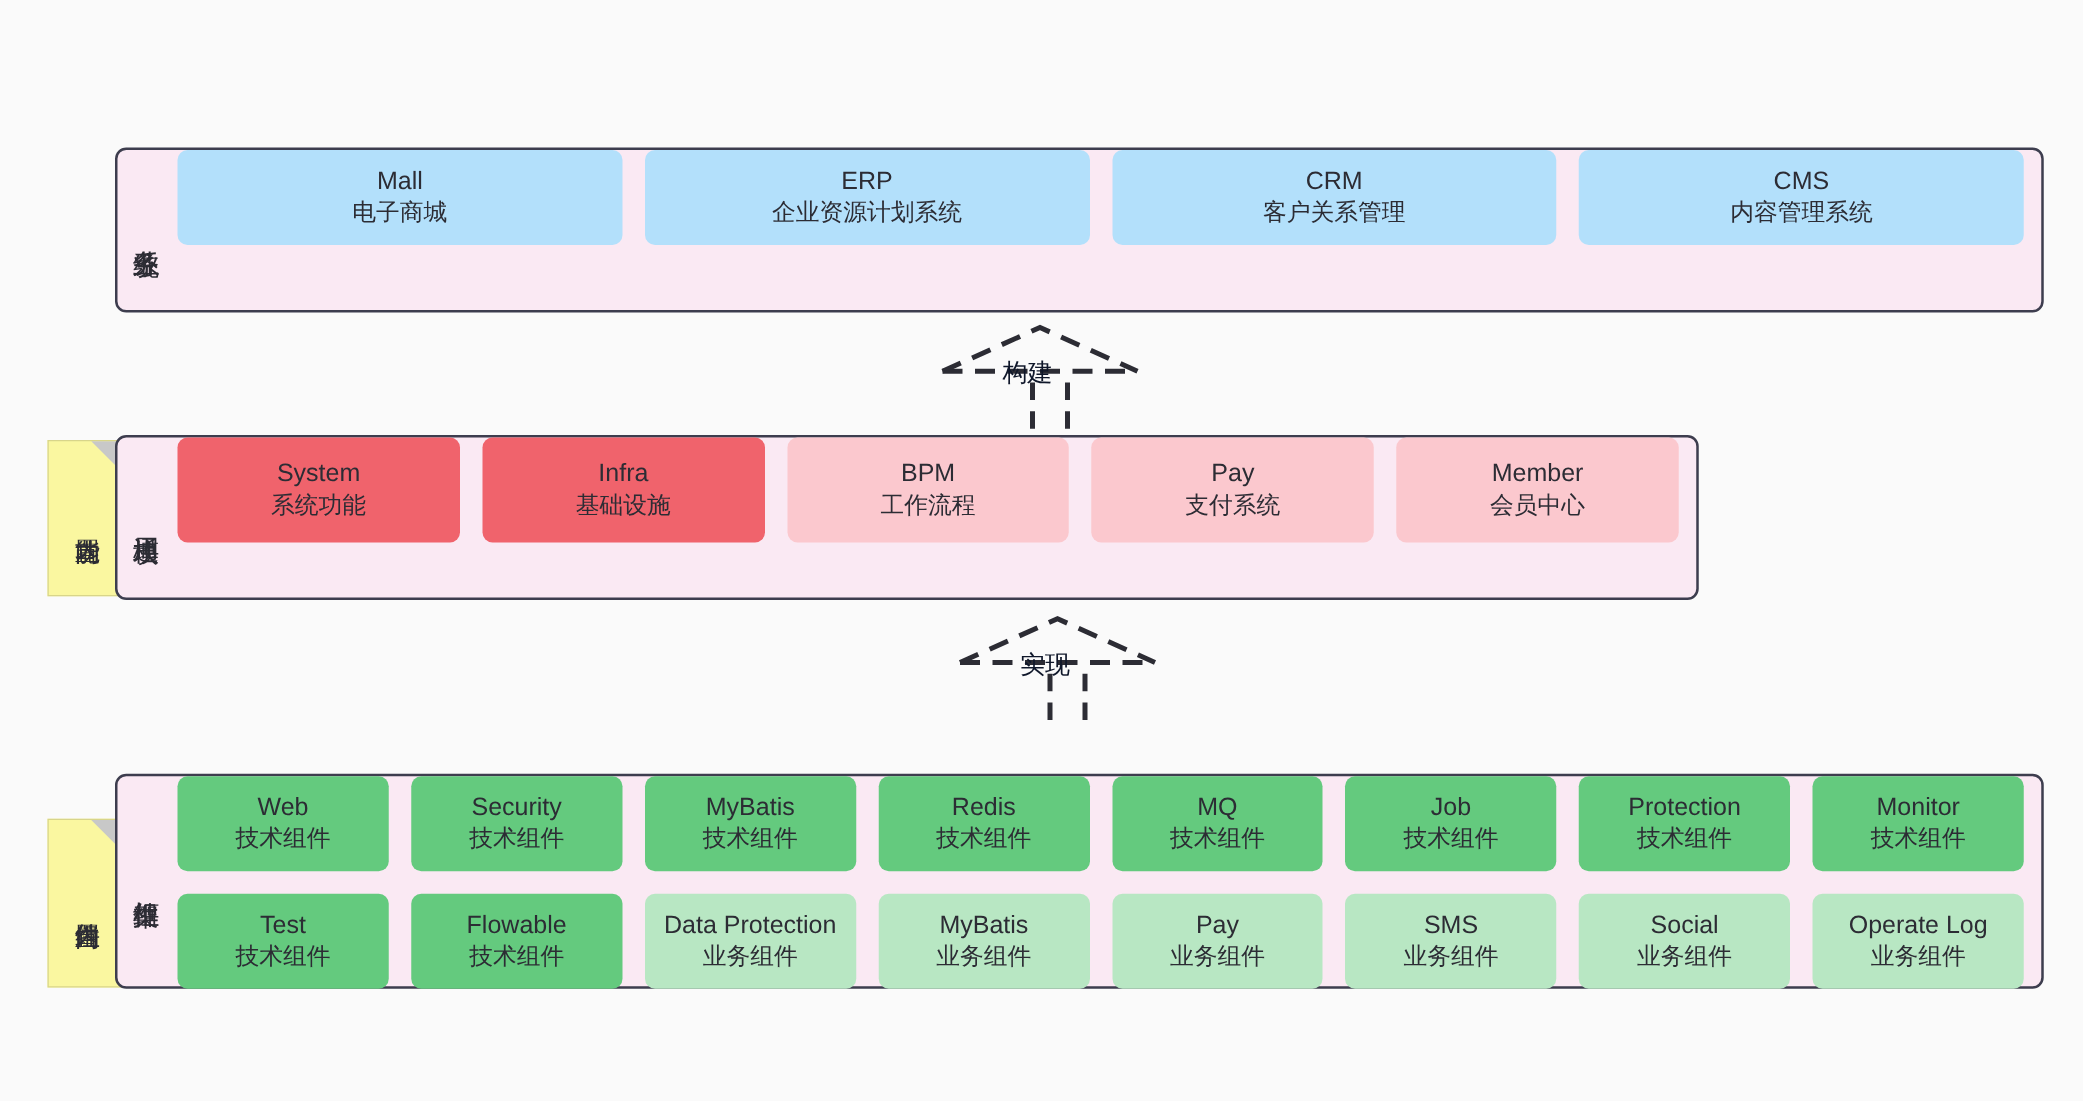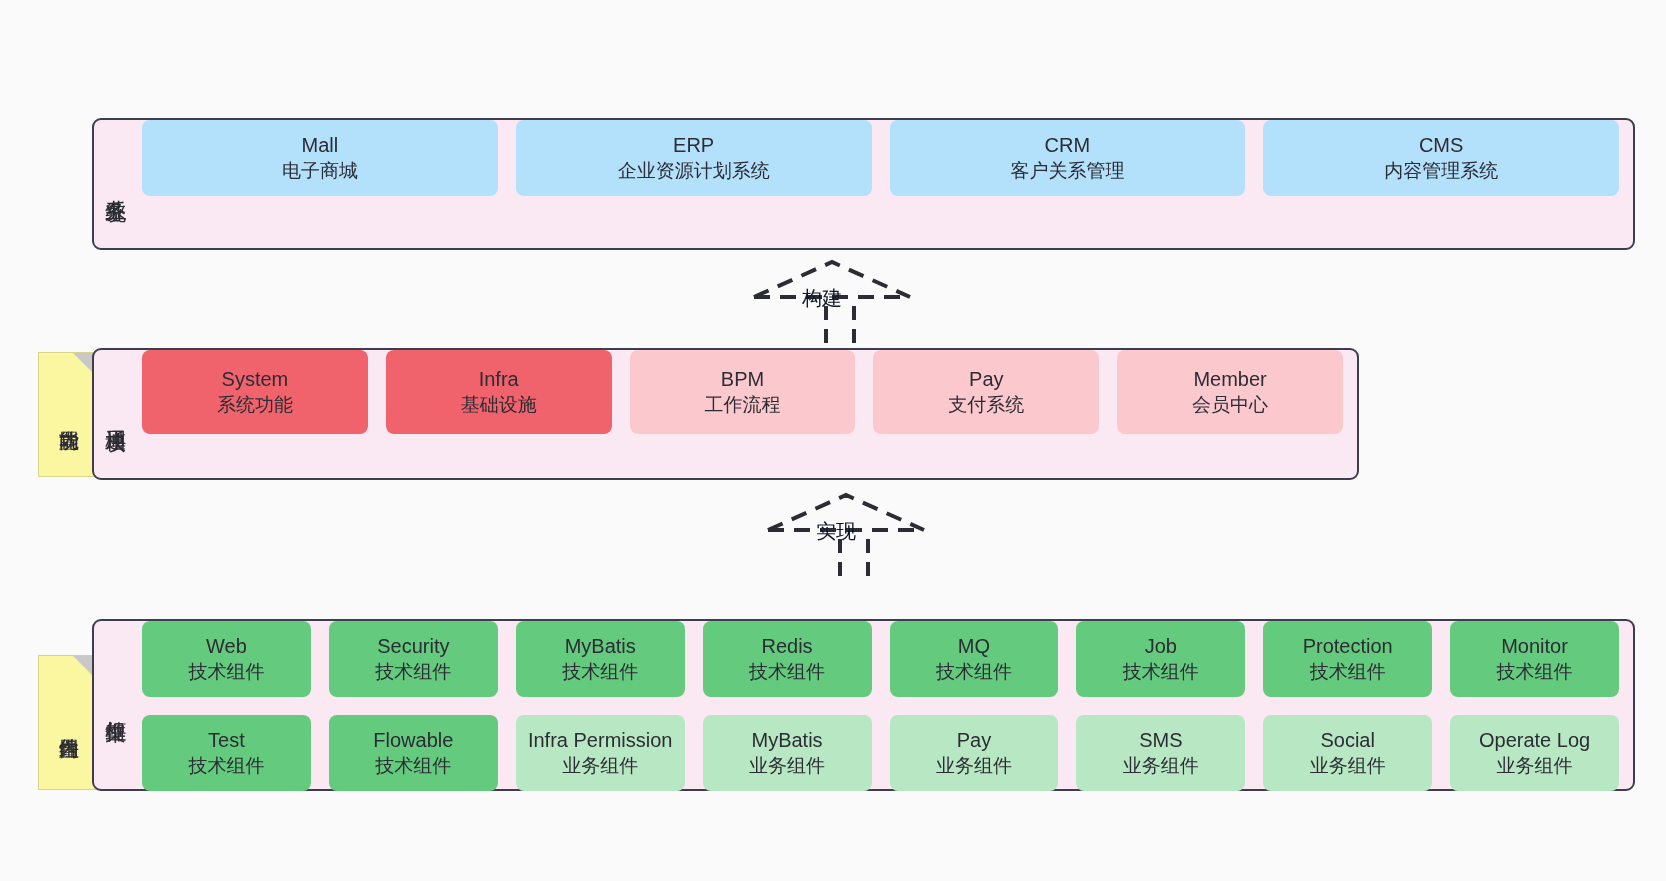--- a/index.html
+++ b/index.html
@@ -255,21 +255,21 @@
     <div class="row">
       <div class="card c-green-strong h-comp">
         <span class="en">Test</span>
         <span class="cn">技术组件</span>
       </div>
       <div class="card c-green-strong h-comp">
         <span class="en">Flowable</span>
         <span class="cn">技术组件</span>
       </div>
       <div class="card c-green-light h-comp wrap">
-        <span class="en">Infra Permission</span>
+        <span class="en">Data Protection</span>
         <span class="cn">业务组件</span>
       </div>
       <div class="card c-green-light h-comp">
         <span class="en">MyBatis</span>
         <span class="cn">业务组件</span>
       </div>
       <div class="card c-green-light h-comp">
         <span class="en">Pay</span>
         <span class="cn">业务组件</span>
       </div>

